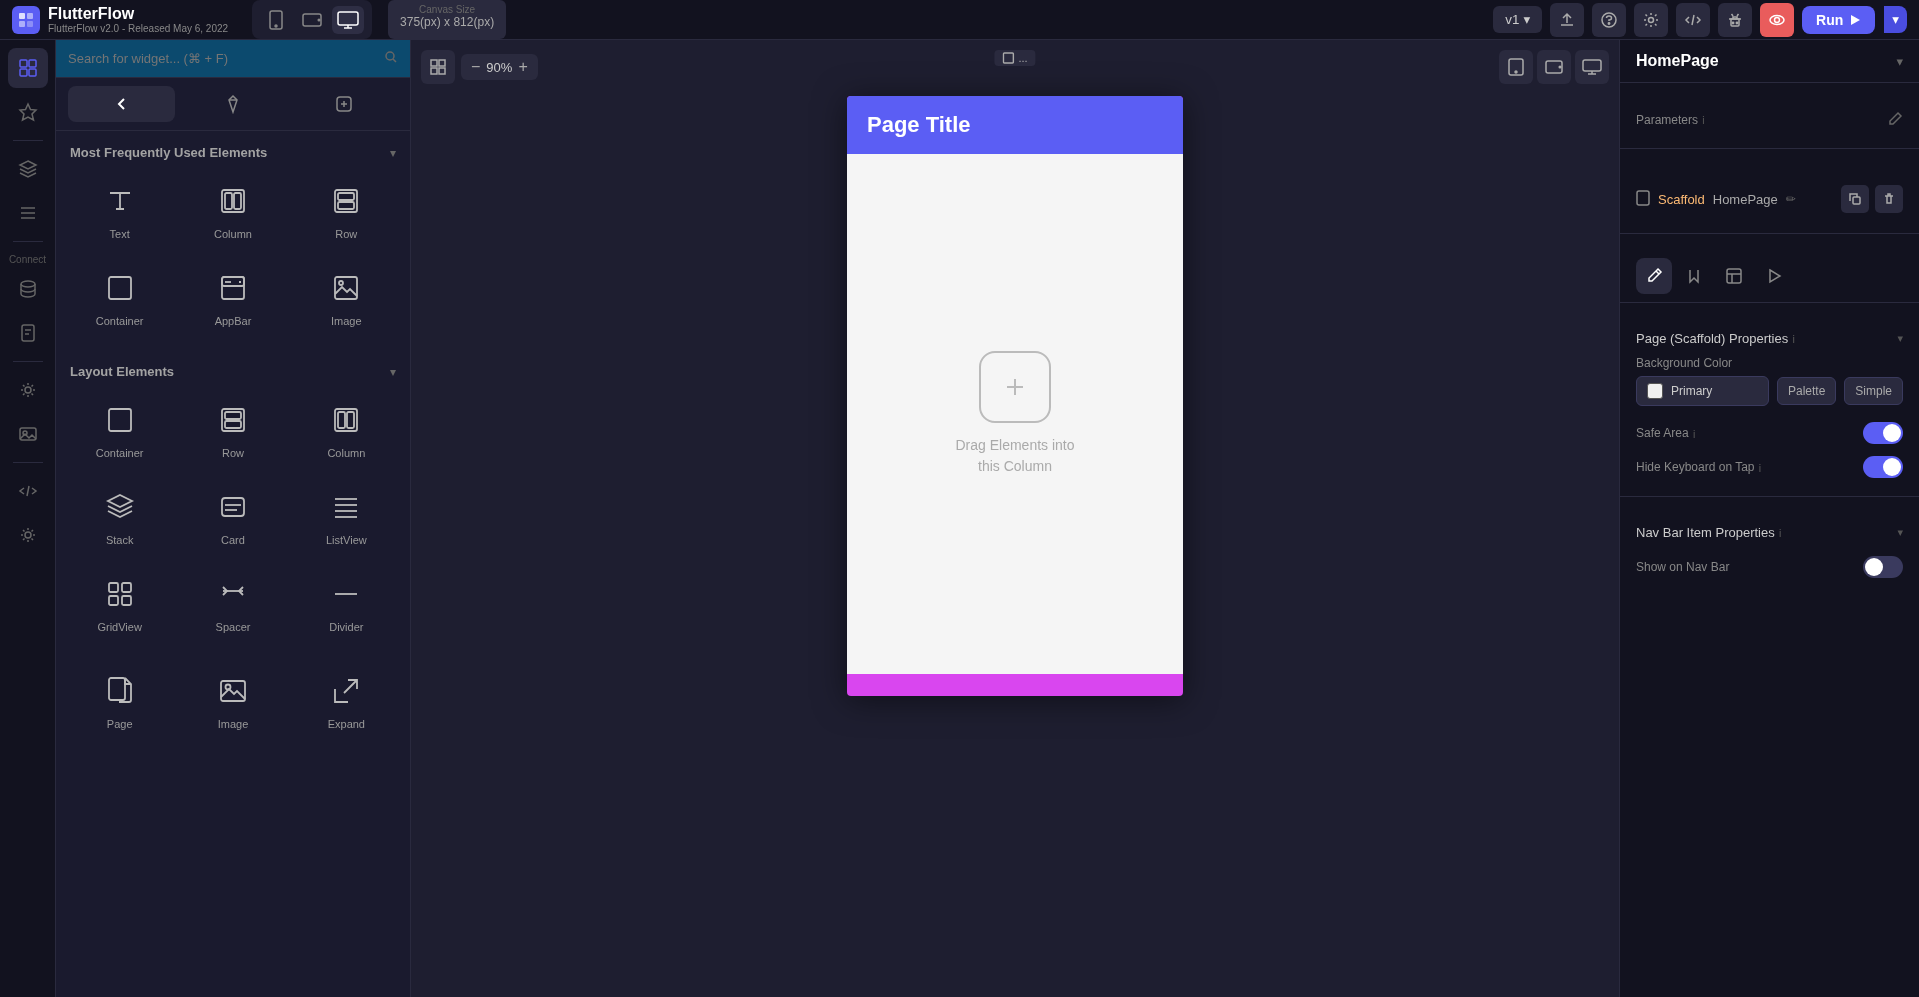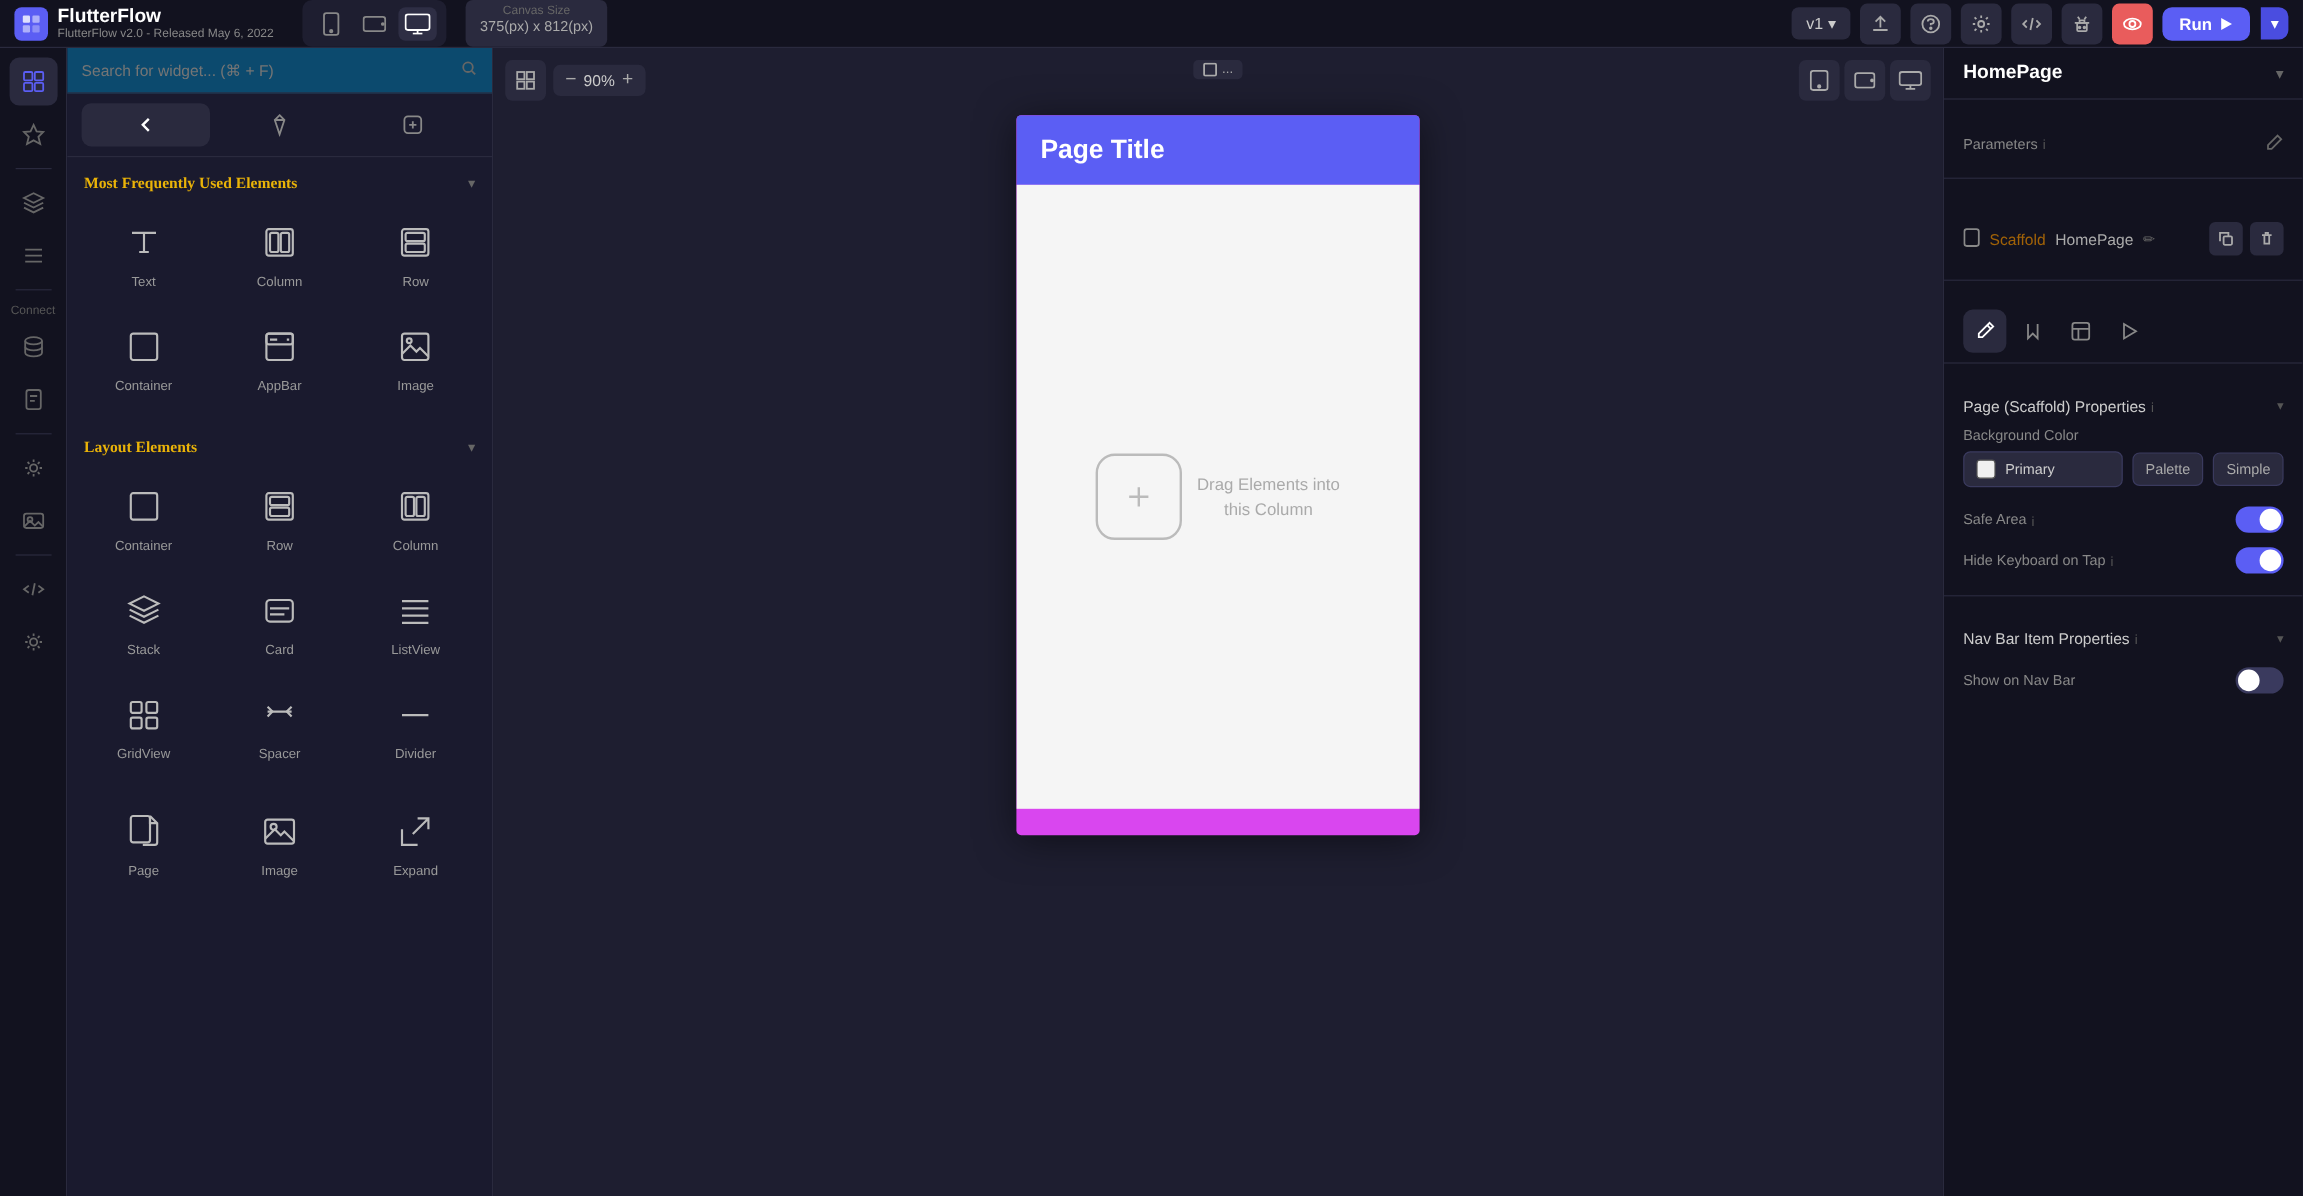--- a/index.html
+++ b/index.html
@@ -206,21 +206,21 @@
     .widget-tab.active { background: #2a2a3e; color: white; }
 
     
     .section-header {
       display: flex;
       align-items: center;
       justify-content: space-between;
       padding: 14px 14px 10px;
       cursor: pointer;
     }
-    .section-title { color: #eab308; font-weight: 600; font-size: 13px; font-family: Liberation Serif, serif; }
+    .section-title { color: #a3a3a3; font-weight: 600; font-size: 13px; }
     .chevron { color: #666; font-size: 12px; }
 
     
     .widget-grid {
       display: grid;
       grid-template-columns: repeat(3, 1fr);
       gap: 2px;
       padding: 0 8px 8px;
     }
     .widget-item {
@@ -310,21 +310,21 @@
     }
     .phone-appbar {
       background: #5b5ef4;
       padding: 16px 20px;
     }
     .phone-appbar-title { color: white; font-size: 22px; font-weight: 600; }
     .phone-body {
       background: #f5f5f5;
       min-height: 520px;
       display: flex;
-      flex-direction: row;
+      flex-direction: column;
       align-items: center;
       justify-content: center;
       gap: 12px;
     }
     .drop-zone-icon {
       width: 72px;
       height: 72px;
       border: 2px solid #bbb;
       border-radius: 16px;
       display: flex;
@@ -379,21 +379,21 @@
     .right-label { color: #888; font-size: 12px; display: flex; align-items: center; gap: 4px; }
     .info-icon { color: #555; font-size: 11px; cursor: pointer; }
     .edit-icon { color: #666; cursor: pointer; }
     .scaffold-row {
       display: flex;
       align-items: center;
       gap: 8px;
       padding: 8px 0;
     }
     .scaffold-icon { color: #888; font-size: 14px; }
-    .scaffold-label { color: #a16207; font-size: 13px; }
+    .scaffold-label { color: #fdba74; font-size: 13px; }
     .scaffold-name { color: #aaa; font-size: 13px; }
     .scaffold-actions { margin-left: auto; display: flex; gap: 6px; }
     .scaffold-action-btn {
       width: 28px;
       height: 28px;
       background: #2a2a3e;
       border: none;
       border-radius: 5px;
       color: #aaa;
       cursor: pointer;

